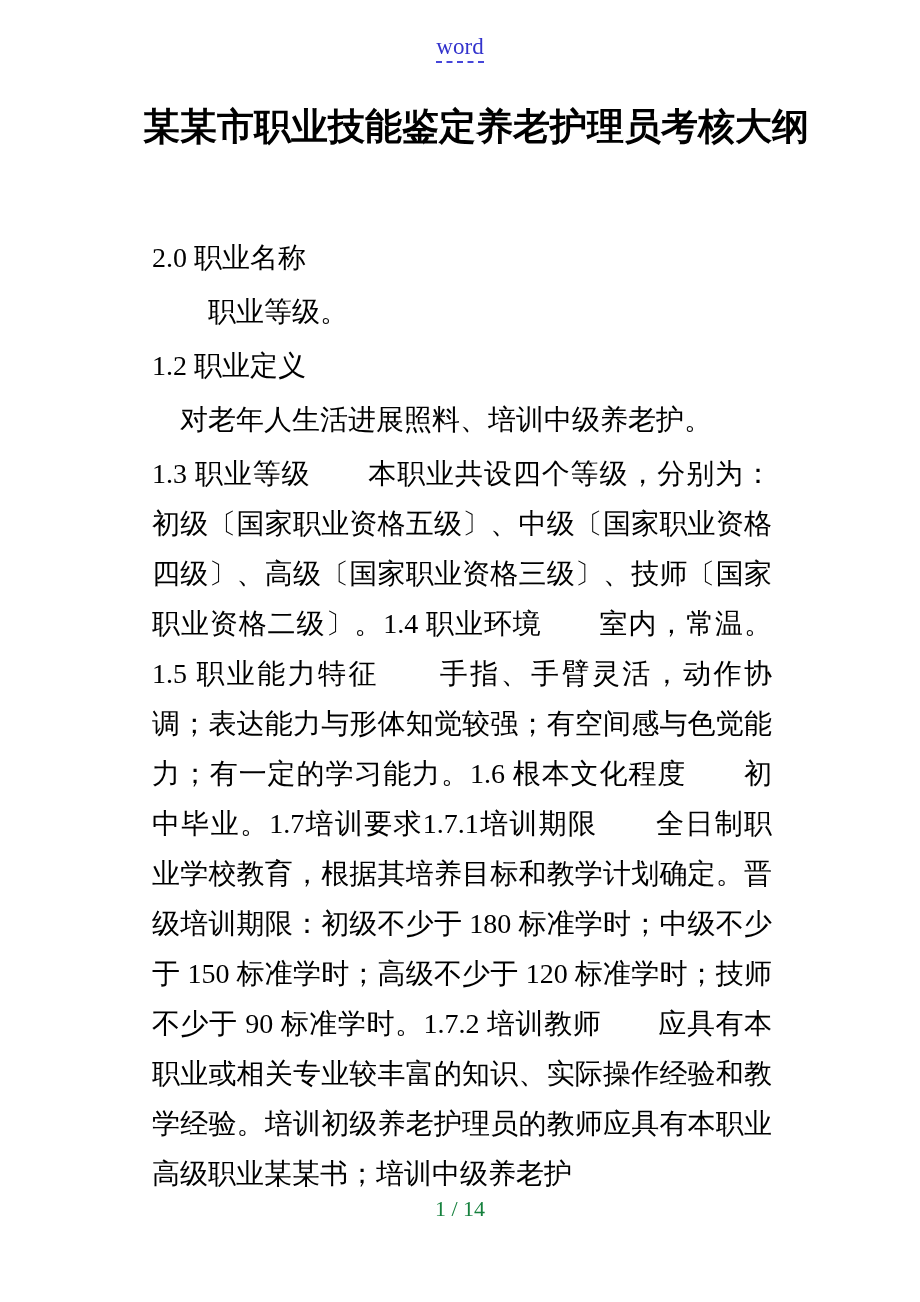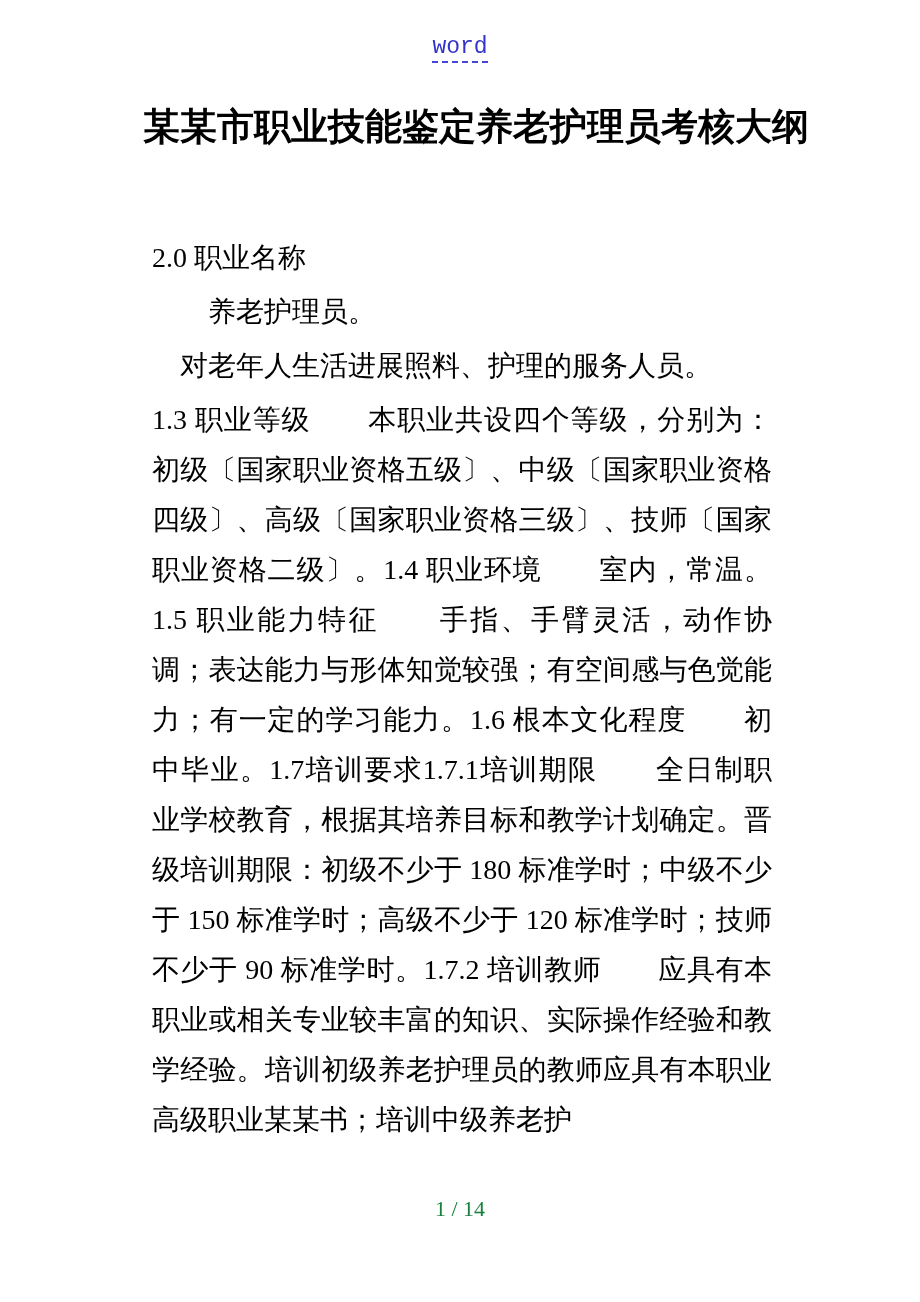--- a/index.html
+++ b/index.html
@@ -18,21 +18,21 @@
   }
   .word-link-row {
     position: absolute;
     top: 34px;
     left: 0;
     width: 100%;
     text-align: center;
   }
   .word-link {
     display: inline-block;
-    font-family: Liberation Mono, monospace;
+    font-family: Liberation Serif, serif;
     font-size: 23px;
     line-height: 26px;
     color: #3333cc;
     border-bottom: 2px dashed #4646d9;
     padding-bottom: 1px;
     cursor: pointer;
   }
   .doc-title {
     position: absolute;
     top: 102px;
@@ -75,22 +75,23 @@
 <div class="page">
 
   <div class="word-link-row">
     <a class="word-link">word</a>
   </div>
 
   <h1 class="doc-title">某某市职业技能鉴定养老护理员考核大纲</h1>
 
   <div class="doc-body">
     <p>2.0 职业名称</p>
-    <p>　　养老护理员。</p>
-    <p>　对老年人生活进展照料、护理的服务人员。</p>
+    <p>　　职业等级。</p>
+    <p>1.2 职业定义</p>
+    <p>　对老年人生活进展照料、培训中级养老护。</p>
     <p>1.3 职业等级　　本职业共设四个等级，分别为：初级〔国家职业资格五级〕、中级〔国家职业资格四级〕、高级〔国家职业资格三级〕、技师〔国家职业资格二级〕。1.4 职业环境　　室内，常温。1.5 职业能力特征　　手指、手臂灵活，动作协调；表达能力与形体知觉较强；有空间感与色觉能力；有一定的学习能力。1.6 根本文化程度　　初中毕业。1.7培训要求1.7.1培训期限　　全日制职业学校教育，根据其培养目标和教学计划确定。晋级培训期限：初级不少于 180 标准学时；中级不少于 150 标准学时；高级不少于 120 标准学时；技师不少于 90 标准学时。1.7.2 培训教师　　应具有本职业或相关专业较丰富的知识、实际操作经验和教学经验。培训初级养老护理员的教师应具有本职业高级职业某某书；培训中级养老护</p>
   </div>
 
   <div class="page-footer">
     <span>1 / 14</span>
   </div>
 
 </div>
 
 </body></html>

